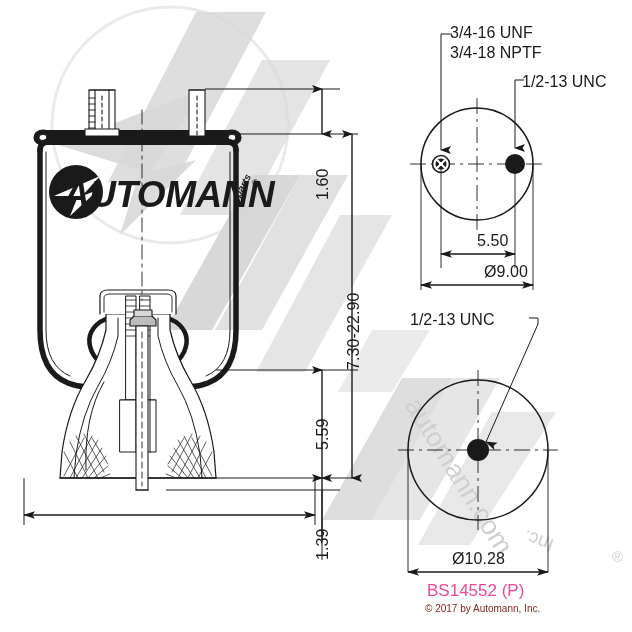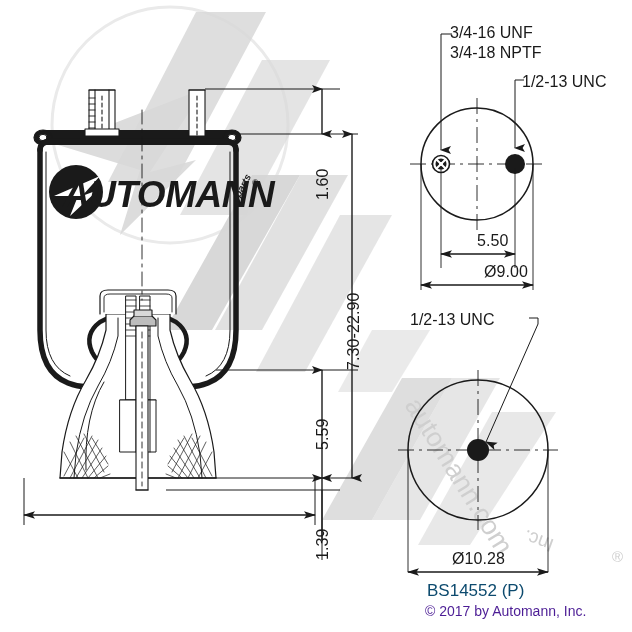--- a/index.html
+++ b/index.html
@@ -34,25 +34,25 @@
   }
   .dim {
     font-size: 16px;
     letter-spacing: 0.1px;
   }
   .note {
     font-size: 16px;
   }
   .partno {
     font-size: 17px;
-    color: #0c4a6e;
+    color: #ec4899;
   }
   .copy {
-    font-size: 14px;
-    color: #4c1d95;
+    font-size: 10px;
+    color: #7f1d1d;
   }
   .vert {
     transform-origin: 0 0;
     transform: rotate(-90deg);
   }
 </style>
 </head>
 <body>
 
 <div id="sheet">

